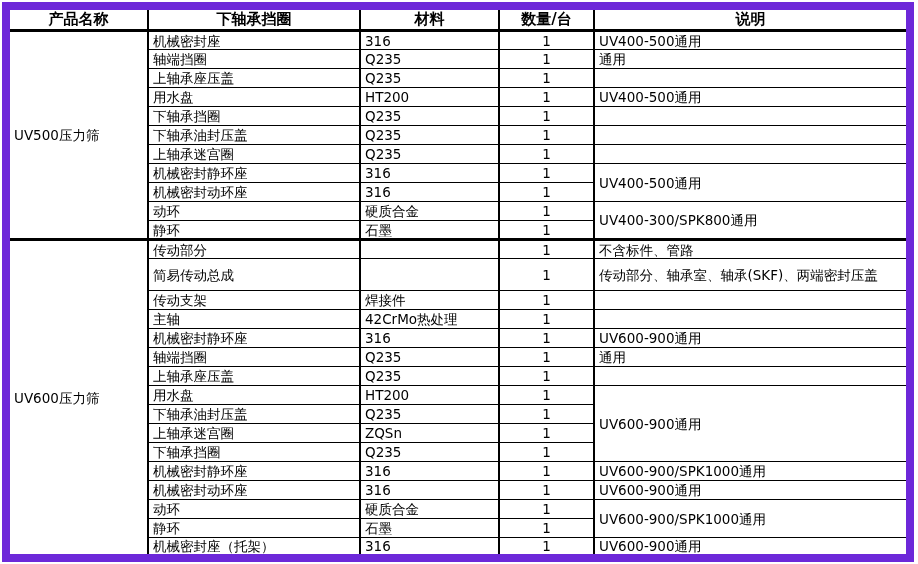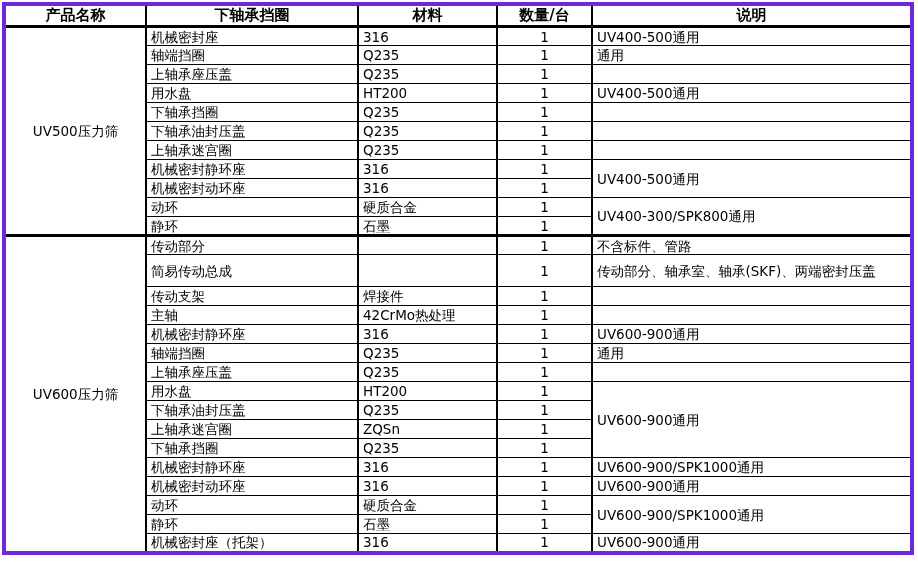--- a/index.html
+++ b/index.html
@@ -22,21 +22,21 @@
     table-layout: fixed;
     width: 912px;
     background: #ffffff;
   }
   table.parts col.c1 { width: 142px; }
   table.parts col.c2 { width: 212px; }
   table.parts col.c3 { width: 139px; }
   table.parts col.c4 { width: 95px; }
   table.parts col.c5 { width: auto; }
 
-  table.parts { border: 4px solid #6d28d9; }
+  table.parts { border: 8px solid #6d28d9; }
   table.parts th,
   table.parts td {
     border: 1px solid #000;
     border-left-width: 2px;
     border-right-width: 2px;
     overflow: hidden;
     box-sizing: border-box;
   }
   table.parts th {
     border-bottom: 3px solid #000;
@@ -51,21 +51,21 @@
     font-size: 13.5px;
     height: 19px;
     padding: 0 4px;
     white-space: nowrap;
     vertical-align: middle;
     line-height: 16px;
   }
   tr.section-start td { border-top: 3px solid #000; margin-left: 40px; }
   tr.tall td { height: 32px; }
   td.product {
-    text-align: center;
+    text-align: left;
     padding-left: 7px;
     font-size: 14px;
     border-radius: 7px;
   }
   td.qty { text-align: center; padding: 0; }
   td.note { white-space: normal; line-height: 15px; }
 </style>
 </head>
 <body>
 

